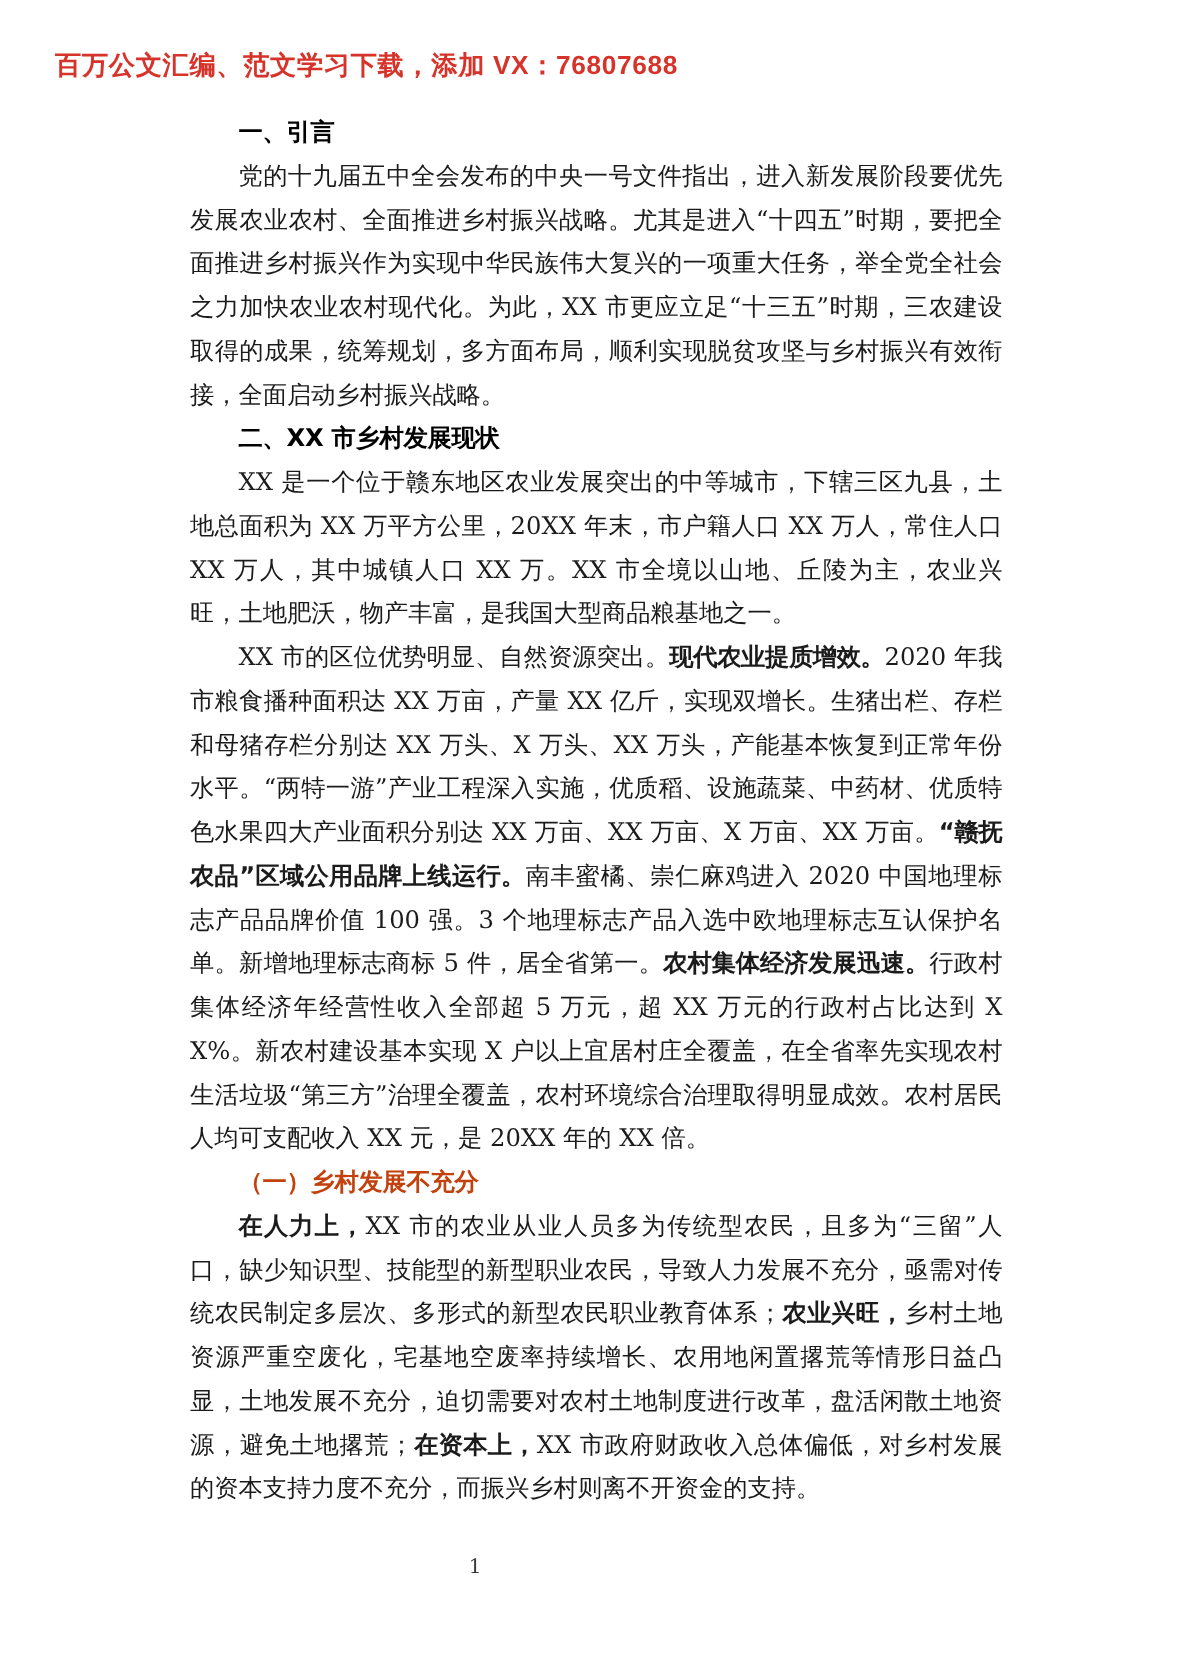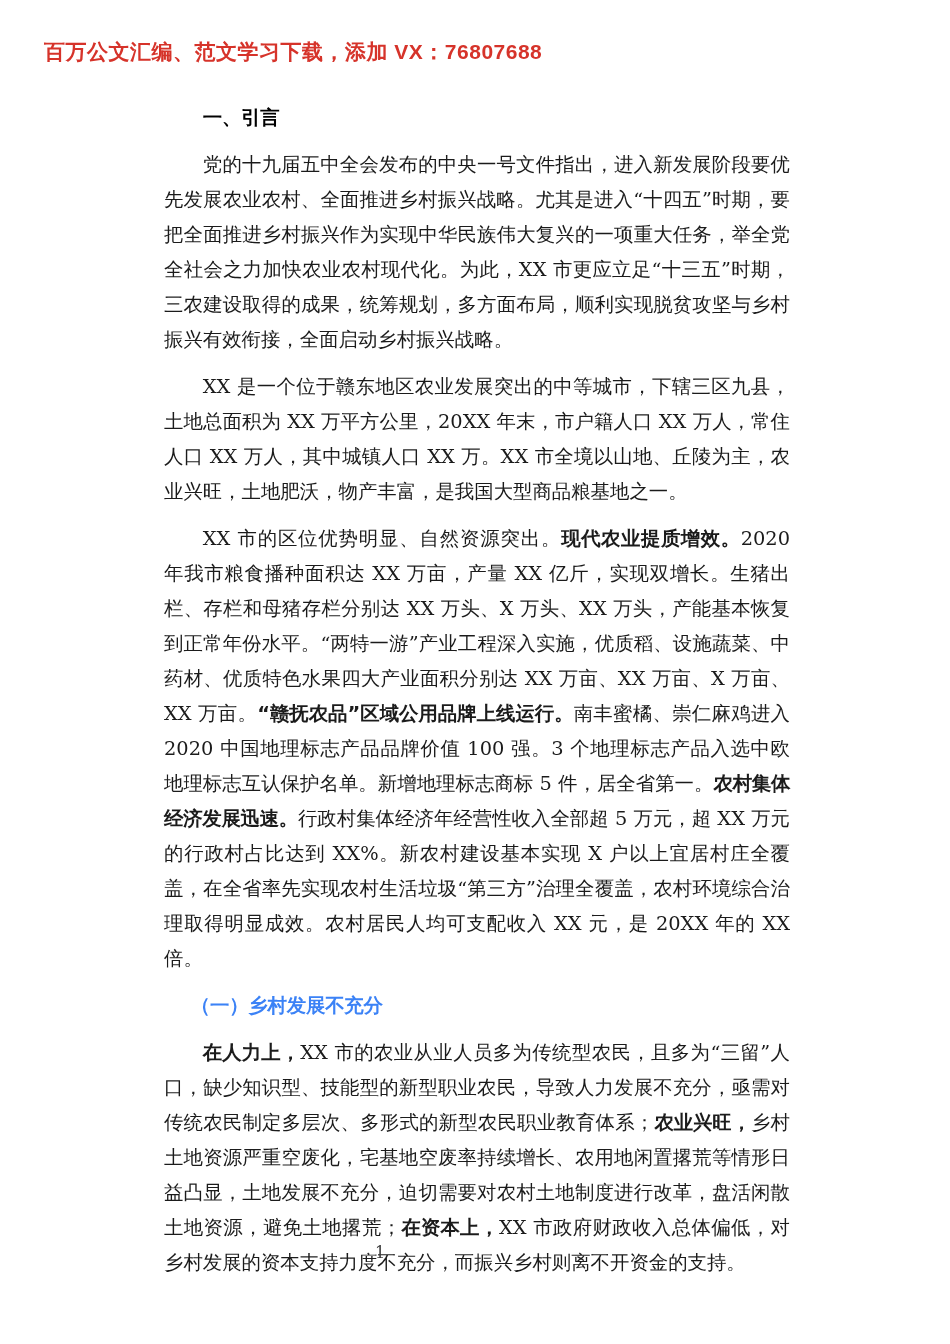--- a/index.html
+++ b/index.html
@@ -41,48 +41,48 @@
 
   
   .content {
     position: absolute;
     top: 88px;
     left: 152px;
     width: 650px;
   }
 
   p.para {
-    margin: 12px;
+    margin: 0;
     font-size: 19.4px;
     line-height: 35px;
     color: #1b1b1b;
     text-align: justify;
     text-justify: inter-ideograph;
     text-indent: 2em;
     font-family: "DejaVu Serif", "Liberation Serif", serif;
     word-break: break-all;
   }
 
   h2.heading {
-    margin: 12px;
+    margin: 0;
     font-size: 19.4px;
     line-height: 35px;
     font-weight: bold;
     color: #000000;
     text-indent: 2em;
     font-family: "DejaVu Sans", "Liberation Sans", sans-serif;
     letter-spacing: -0.2px;
   }
 
   h3.subheading {
     margin: 0;
     font-size: 19.4px;
     line-height: 35px;
     font-weight: bold;
-    color: #3b82f6;
+    color: #c2410c;
     text-indent: 2em;
     font-family: "DejaVu Sans", "Liberation Sans", sans-serif;
     letter-spacing: -0.2px;
   }
 
   .b {
     font-weight: bold;
     font-family: "DejaVu Sans", "Liberation Sans", sans-serif;
     letter-spacing: -0.3px;
   }
@@ -105,20 +105,21 @@
 <div class="page">
 
   <div class="promo-header">百万公文汇编、范文学习下载，添加 VX：76807688</div>
 
   <div class="content">
 
     <h2 class="heading">一、引言</h2>
 
     <p class="para">党的十九届五中全会发布的中央一号文件指出，进入新发展阶段要优先发展农业农村、全面推进乡村振兴战略。尤其是进入“十四五”时期，要把全面推进乡村振兴作为实现中华民族伟大复兴的一项重大任务，举全党全社会之力加快农业农村现代化。为此，XX 市更应立足“十三五”时期，三农建设取得的成果，统筹规划，多方面布局，顺利实现脱贫攻坚与乡村振兴有效衔接，全面启动乡村振兴战略。</p>
 
+    <h2 class="heading">二、XX 市乡村发展现状</h2>
 
     <p class="para">XX 是一个位于赣东地区农业发展突出的中等城市，下辖三区九县，土地总面积为 XX 万平方公里，20XX 年末，市户籍人口 XX 万人，常住人口 XX 万人，其中城镇人口 XX 万。XX 市全境以山地、丘陵为主，农业兴旺，土地肥沃，物产丰富，是我国大型商品粮基地之一。</p>
 
     <p class="para"><span>XX 市的区位优势明显、自然资源突出。</span><span class="b">现代农业提质增效。</span><span>2020 年我市粮食播种面积达 XX 万亩，产量 XX 亿斤，实现双增长。生猪出栏、存栏和母猪存栏分别达 XX 万头、X 万头、XX 万头，产能基本恢复到正常年份水平。“两特一游”产业工程深入实施，优质稻、设施蔬菜、中药材、优质特色水果四大产业面积分别达 XX 万亩、XX 万亩、X 万亩、XX 万亩。</span><span class="b">“赣抚农品”区域公用品牌上线运行。</span><span>南丰蜜橘、崇仁麻鸡进入 2020 中国地理标志产品品牌价值 100 强。3 个地理标志产品入选中欧地理标志互认保护名单。新增地理标志商标 5 件，居全省第一。</span><span class="b">农村集体经济发展迅速。</span><span>行政村集体经济年经营性收入全部超 5 万元，超 XX 万元的行政村占比达到 XX%。新农村建设基本实现 X 户以上宜居村庄全覆盖，在全省率先实现农村生活垃圾“第三方”治理全覆盖，农村环境综合治理取得明显成效。农村居民人均可支配收入 XX 元，是 20XX 年的 XX 倍。</span></p>
 
 
     <h3 class="subheading">（一）乡村发展不充分</h3>
 
 
     <p class="para"><span class="b">在人力上，</span><span>XX 市的农业从业人员多为传统型农民，且多为“三留”人口，缺少知识型、技能型的新型职业农民，导致人力发展不充分，亟需对传统农民制定多层次、多形式的新型农民职业教育体系；</span><span class="b">农业兴旺，</span><span>乡村土地资源严重空废化，宅基地空废率持续增长、农用地闲置撂荒等情形日益凸显，土地发展不充分，迫切需要对农村土地制度进行改革，盘活闲散土地资源，避免土地撂荒；</span><span class="b">在资本上，</span><span>XX 市政府财政收入总体偏低，对乡村发展的资本支持力度不充分，而振兴乡村则离不开资金的支持。</span></p>

